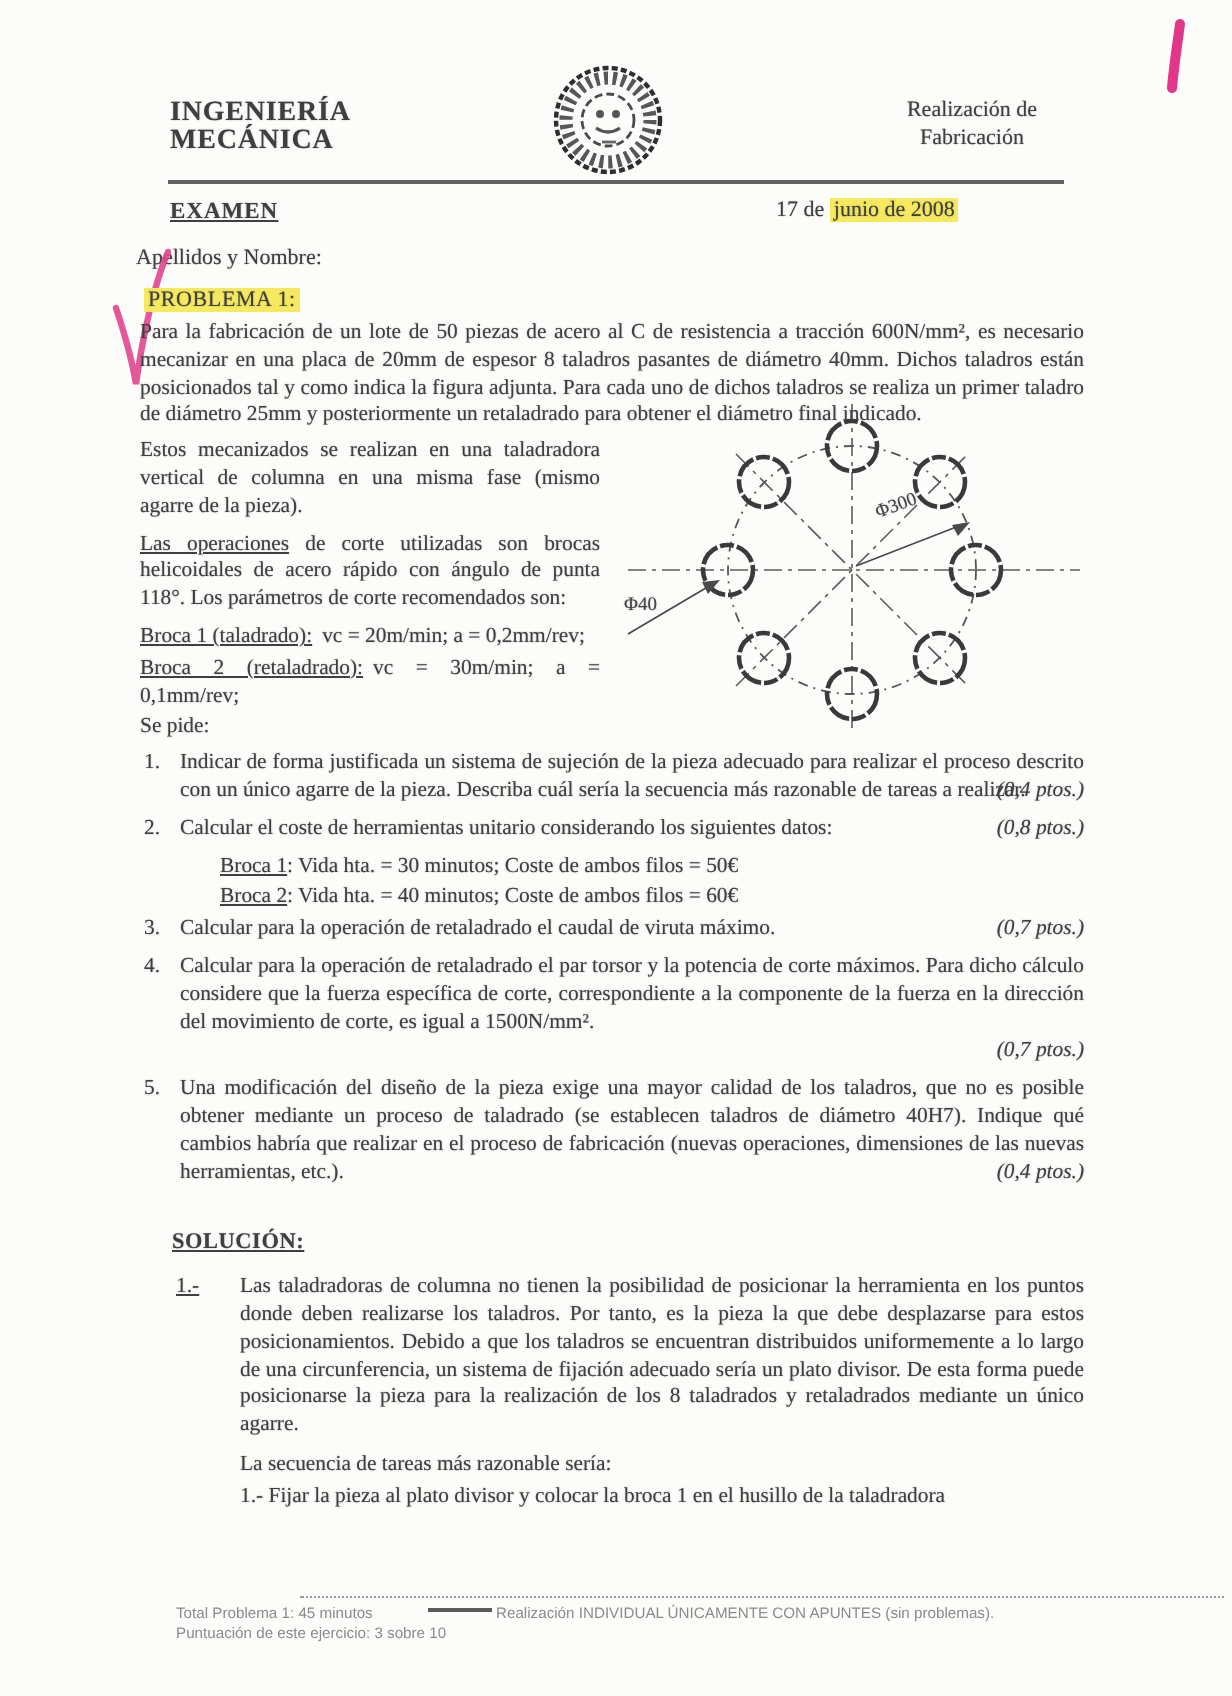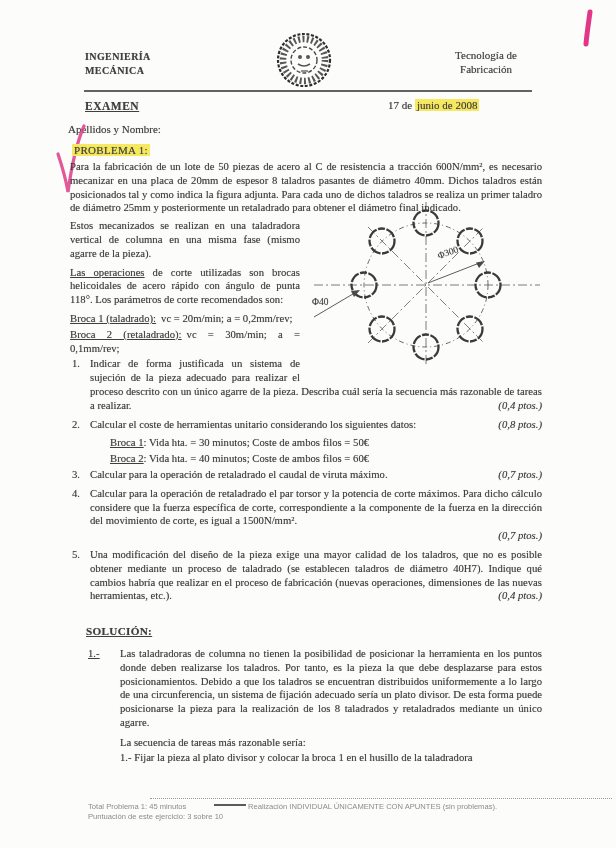--- a/index.html
+++ b/index.html
@@ -4,21 +4,21 @@
 <style>
   html,body{margin:0;padding:0;background:#e9e9e7;}
   .page{
     position:relative;width:616px;height:848px;margin:0 auto;
     background:#fcfcfa;overflow:hidden;
     font-family:"Liberation Serif", serif;
     color:#3f3f3f;
     text-shadow:0 0 0.7px rgba(70,70,70,0.55);
   }
   
-  .hdr-left{position:absolute;left:85px;top:50px;font-weight:bold;font-size:10px;line-height:14px;letter-spacing:.4px;}
+  .hdr-left{position:absolute;left:85px;top:50px;font-weight:bold;font-size:14px;line-height:14px;letter-spacing:.4px;}
   .hdr-right{position:absolute;left:440px;top:48px;width:92px;text-align:center;font-size:11px;line-height:14px;}
   .seal{position:absolute;left:274px;top:30px;}
   .hdr-rule{position:absolute;left:84px;top:90px;width:448px;height:2px;background:#474747;opacity:.85;}
   
   .exam-label{position:absolute;left:85px;top:100px;font-weight:bold;font-size:11.5px;text-decoration:underline;letter-spacing:.5px;}
   .date-line{position:absolute;left:388px;top:99px;font-size:11px;white-space:nowrap;}
   .hl{background:#f6e95f;padding:0 2px;}
   .name-label{position:absolute;left:68px;top:123px;font-size:11px;}
   .problem-title{position:absolute;left:72px;top:144px;font-weight:normal;font-size:11px;letter-spacing:.3px;}
   
@@ -72,21 +72,21 @@
       <circle cx="30" cy="30" r="21" fill="none" stroke="#3a3a3a" stroke-width="6.5" stroke-dasharray="2 2.4" opacity=".85"></circle>
       <circle cx="30" cy="30" r="13" fill="none" stroke="#4a4a4a" stroke-width="1.4" stroke-dasharray="4 2"></circle>
       <circle cx="26" cy="27" r="2" fill="#555"></circle>
       <circle cx="34" cy="27" r="2" fill="#555"></circle>
       <path d="M24 34 q6 4 12 0" fill="none" stroke="#555" stroke-width="1.6"></path>
       <path d="M27 41 h7" stroke="#666" stroke-width="1.4"></path>
     </svg>
   </div>
 
   <div class="hdr-right">
-    <div>Tecnología  de</div>
+    <div>Realización  de</div>
     <div>Fabricación</div>
   </div>
 
   <div class="hdr-rule"></div>
 
   <div class="exam-label">EXAMEN</div>
   <div class="date-line"><span>17 de </span><span class="hl">junio de 2008</span></div>
   <div class="name-label">Apellidos y Nombre:</div>
 
   <div class="check-mark">
@@ -133,20 +133,21 @@
       </svg>
     </div>
 
     <p class="para">Estos mecanizados se realizan en una taladradora vertical de columna en una misma fase (mismo agarre de la pieza).</p>
 
     <p class="para"><span class="u">Las operaciones</span><span> de corte utilizadas son brocas helicoidales de acero rápido con ángulo de punta 118°. Los parámetros de corte recomendados son:</span></p>
 
     <div class="broca-line"><span class="u">Broca 1 (taladrado):</span><span class="params">vc = 20m/min; a = 0,2mm/rev;</span></div>
     <div class="broca-line"><span class="u">Broca 2 (retaladrado):</span><span class="params">vc = 30m/min; a = 0,1mm/rev;</span></div>
 
+    <div class="se-pide">Se pide:</div>
 
     <div class="q pts-bottom">
       <span class="qnum">1.</span>
       <div class="qtext"><span>Indicar de forma justificada un sistema de sujeción de la pieza adecuado para realizar el proceso descrito con un único agarre de la pieza. Describa cuál sería la secuencia más razonable de tareas a realizar.</span> <span class="pts">(0,4 ptos.)</span></div>
     </div>
 
     <div class="q pts-top">
       <span class="qnum">2.</span>
       <div class="qtext"><span>Calcular el coste de herramientas unitario considerando los siguientes datos:</span><span class="pts">(0,8 ptos.)</span></div>
     </div>

